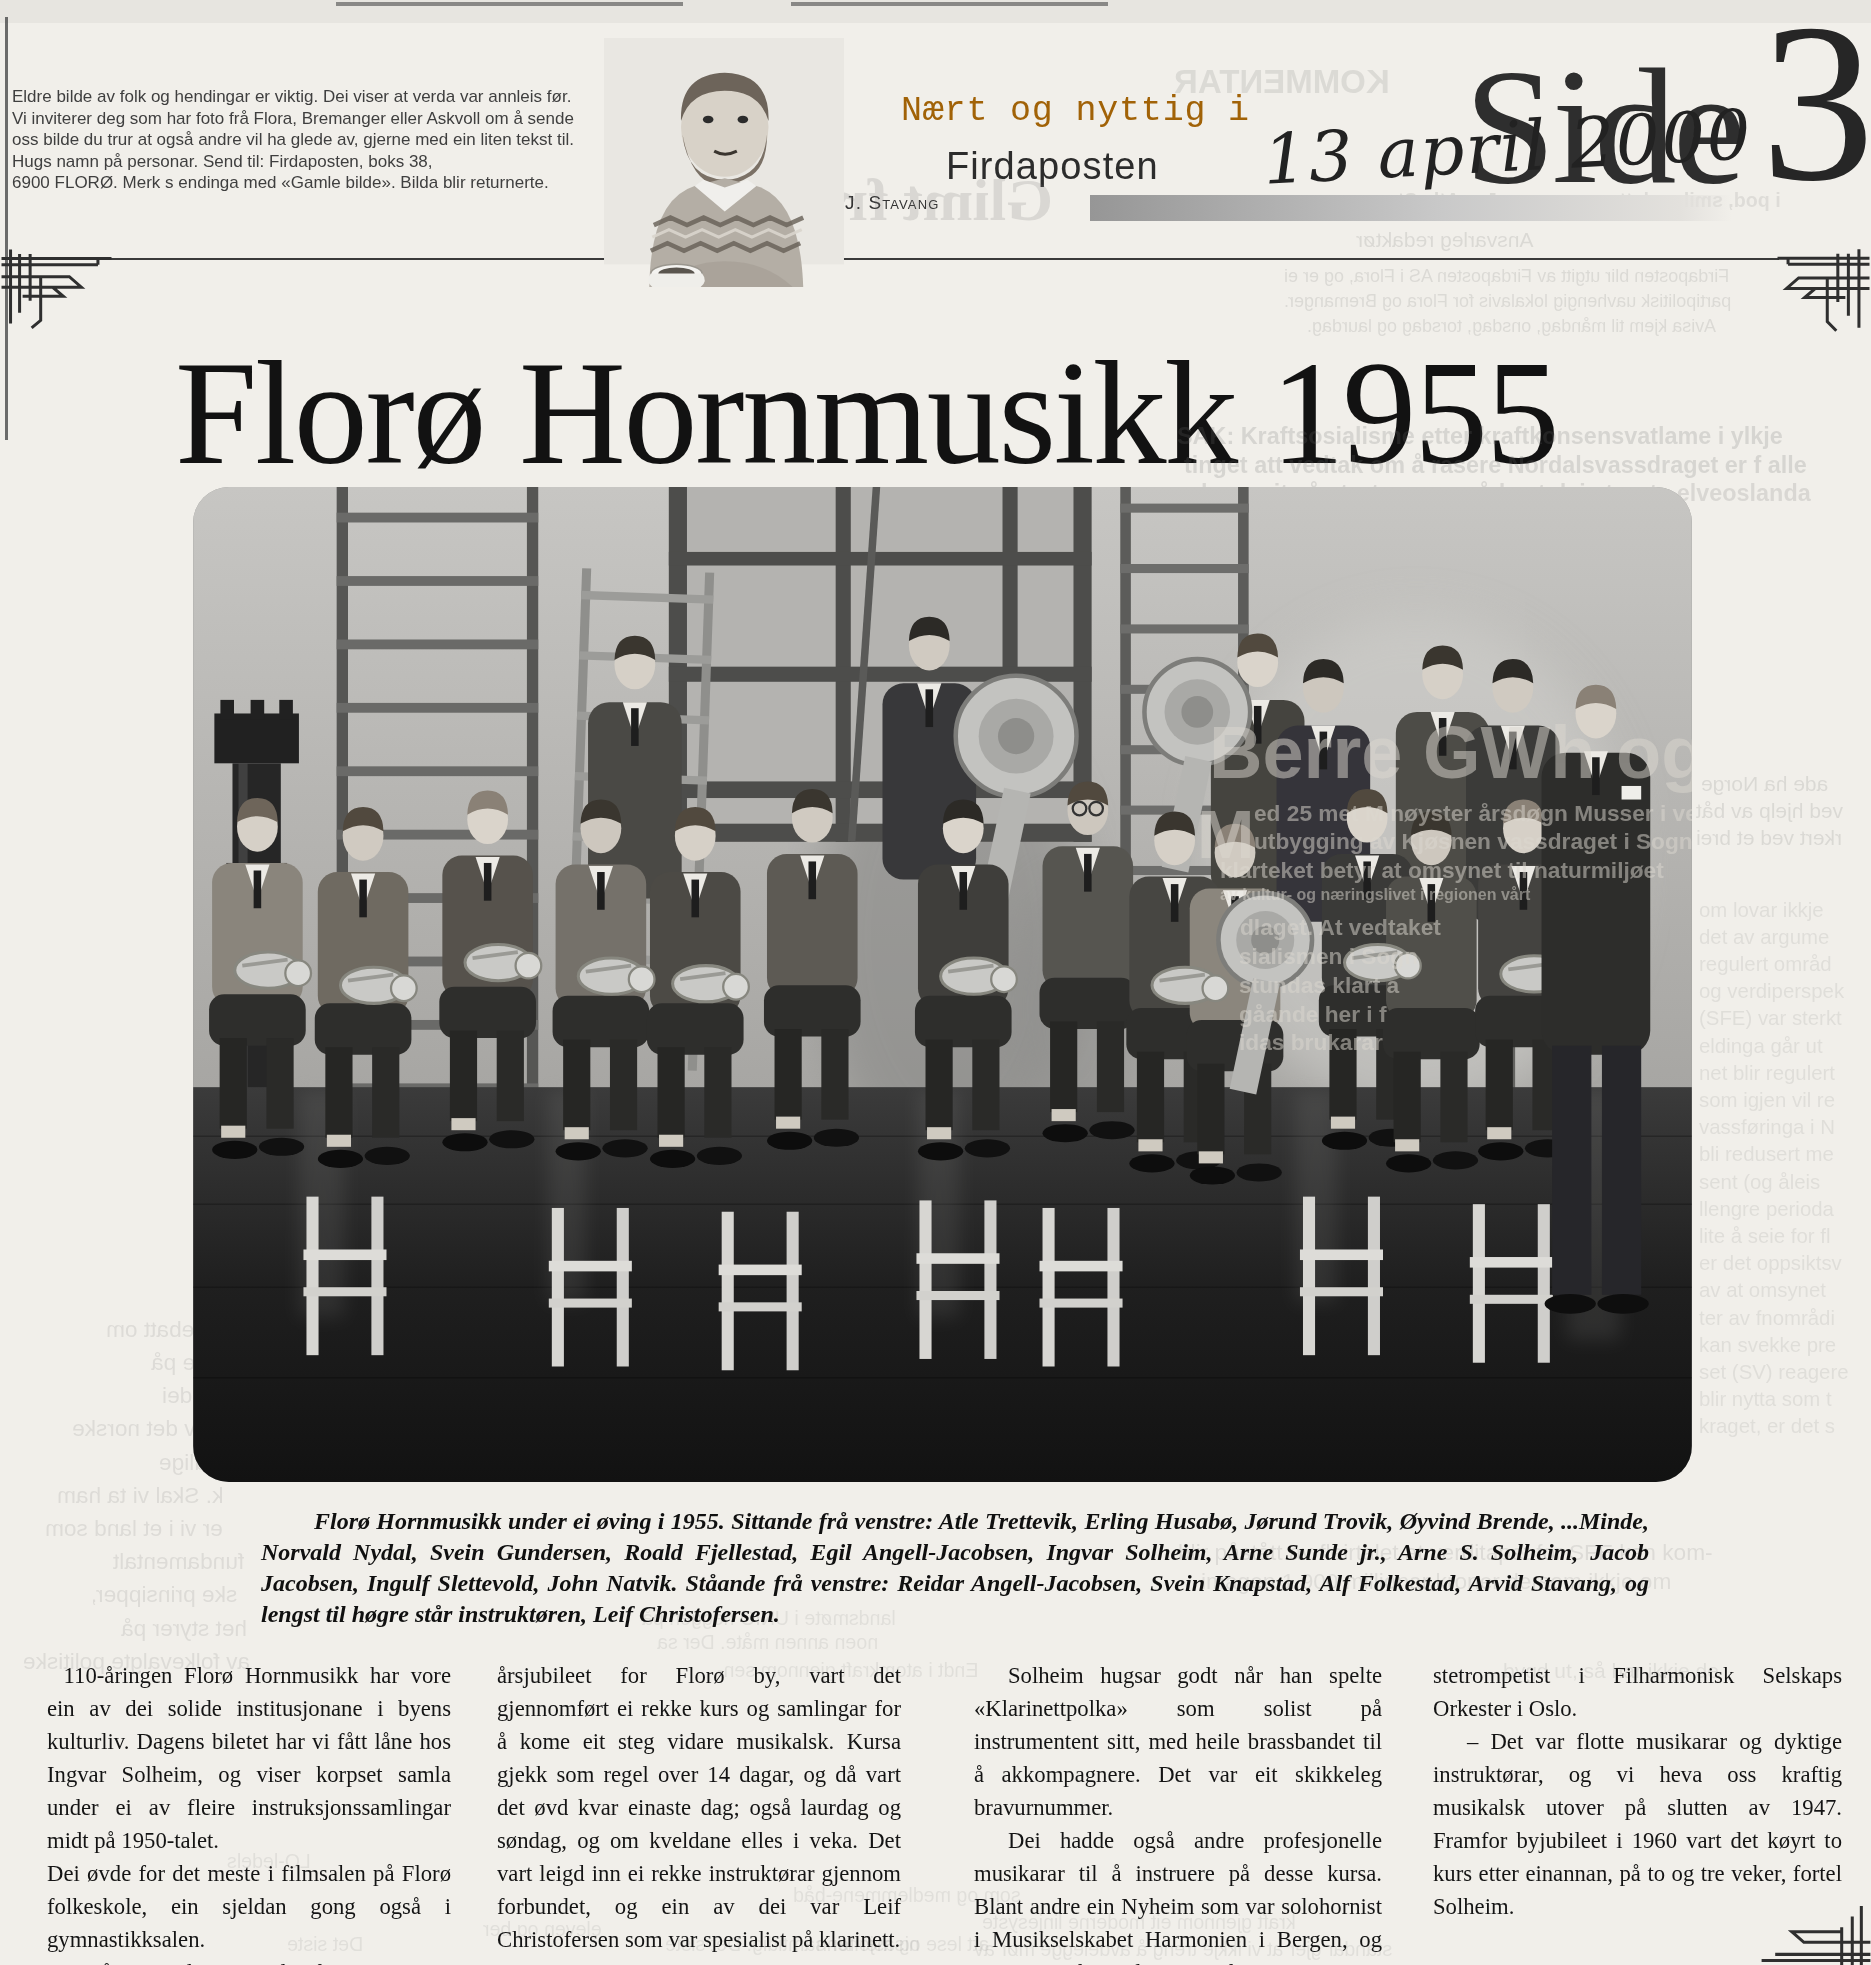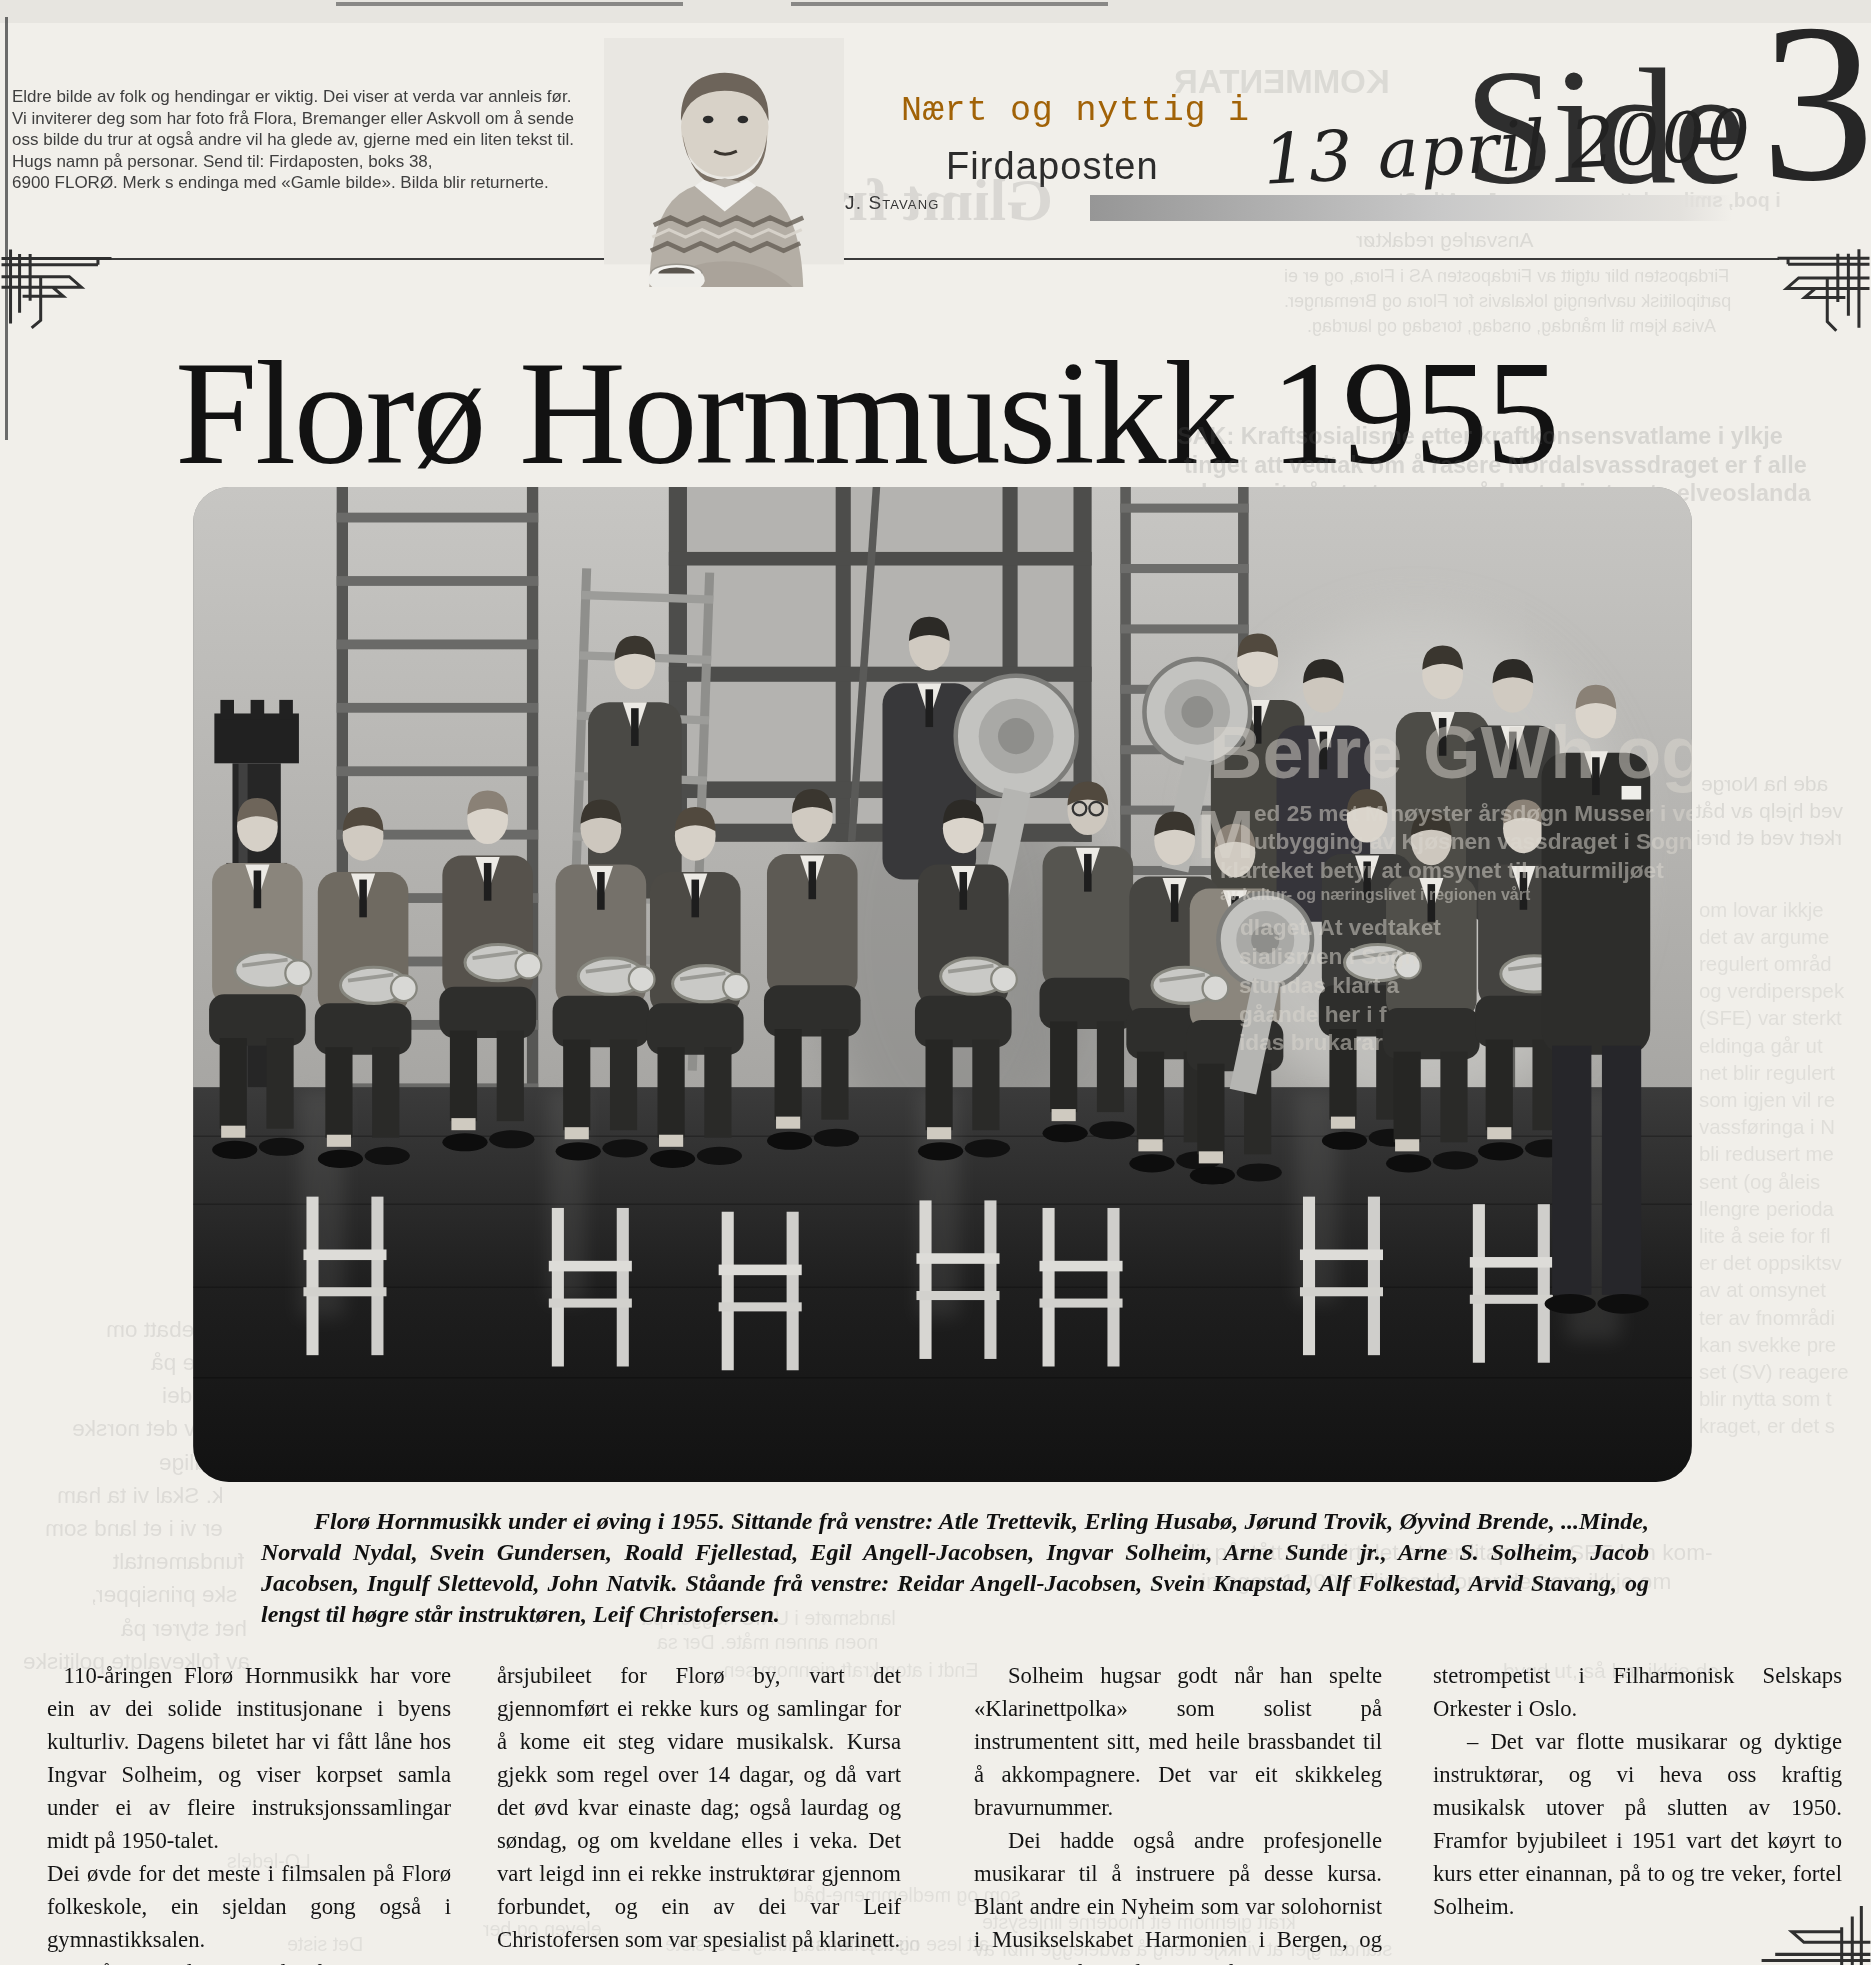--- a/index.html
+++ b/index.html
@@ -562,21 +562,21 @@
     </div>
   <div class="abs col" id="col1" style="left: 497px; width: 404px;">
       <p style="text-indent: 0px;">årsjubileet for Florø by, vart det gjennomført ei rekke kurs og samlingar for å kome eit steg vidare musikalsk. Kursa gjekk som regel over 14 dagar, og då vart det øvd kvar einaste dag; også laurdag og søndag, og om kveldane elles i veka. Det vart leigd inn ei rekke instruktørar gjennom forbundet, og ein av dei var Leif Christofersen som var spesialist på klarinett.</p>
     </div>
   <div class="abs col" id="col2" style="left: 974px; width: 408px;">
       <p style="text-indent: 34px;">Solheim hugsar godt når han spelte «Klarinettpolka» som solist på instrumentent sitt, med heile brassbandet til å akkompagnere. Det var eit skikkeleg bravurnummer.</p>
       <p style="text-indent: 34px;">Dei hadde også andre profesjonelle musikarar til å instruere på desse kursa. Blant andre ein Nyheim som var solohornist i Musikselskabet Harmonien i Bergen, og seinare Leif Nagel som var før-</p>
     </div>
   <div class="abs col" id="col3" style="left: 1433px; width: 409px;">
       <p style="text-indent: 0px;">stetrompetist i Filharmonisk Selskaps Orkester i Oslo.</p>
-      <p style="text-indent: 34px;">– Det var flotte musikarar og dyktige instruktørar, og vi heva oss kraftig musikalsk utover på slutten av 1950. Framfor byjubileet i 1951 vart det køyrt to kurs etter einannan, på to og tre veker, fortel Solheim.</p>
+      <p style="text-indent: 34px;">– Det var flotte musikarar og dyktige instruktørar, og vi heva oss kraftig musikalsk utover på slutten av 1947. Framfor byjubileet i 1960 vart det køyrt to kurs etter einannan, på to og tre veker, fortel Solheim.</p>
     </div>
 
   <div id="frag-layer">
       <div class="frag m" style="left: 1174px; top: 63px; font-size: 33px; opacity: 0.16; font-family: &quot;Liberation Sans&quot;, sans-serif; font-weight: bold;">KOMMENTAR</div>
       <div class="frag m" style="left: 638px; top: 166px; font-size: 60px; opacity: 0.18; font-family: &quot;Liberation Serif&quot;, serif; font-weight: bold;">Glimt frå siste h</div>
       <div class="frag m" style="left: 1363px; top: 189px; font-size: 19.6px; opacity: 0.16; font-family: &quot;Liberation Sans&quot;, sans-serif; font-weight: bold;">Jon Atle Stang</div>
       <div class="frag m" style="left: 1601px; top: 189px; font-size: 19.6px; opacity: 0.14; font-family: &quot;Liberation Sans&quot;, sans-serif; font-weight: bold;">i pod, smil og latter</div>
       <div class="frag m" style="left: 1356px; top: 228px; font-size: 21px; opacity: 0.17; font-family: &quot;Liberation Sans&quot;, sans-serif;">Ansvarleg redaktør</div>
       <div class="frag m" style="left: 1284px; top: 266px; font-size: 18px; opacity: 0.16; font-family: &quot;Liberation Sans&quot;, sans-serif;">Firdaposten blir utgitt av Firdaposten AS i Flora, og er ei</div>
       <div class="frag m" style="left: 1284px; top: 291px; font-size: 18px; opacity: 0.16; font-family: &quot;Liberation Sans&quot;, sans-serif;">partipolitisk uavhengig lokalavis for Flora og Bremanger.</div>

